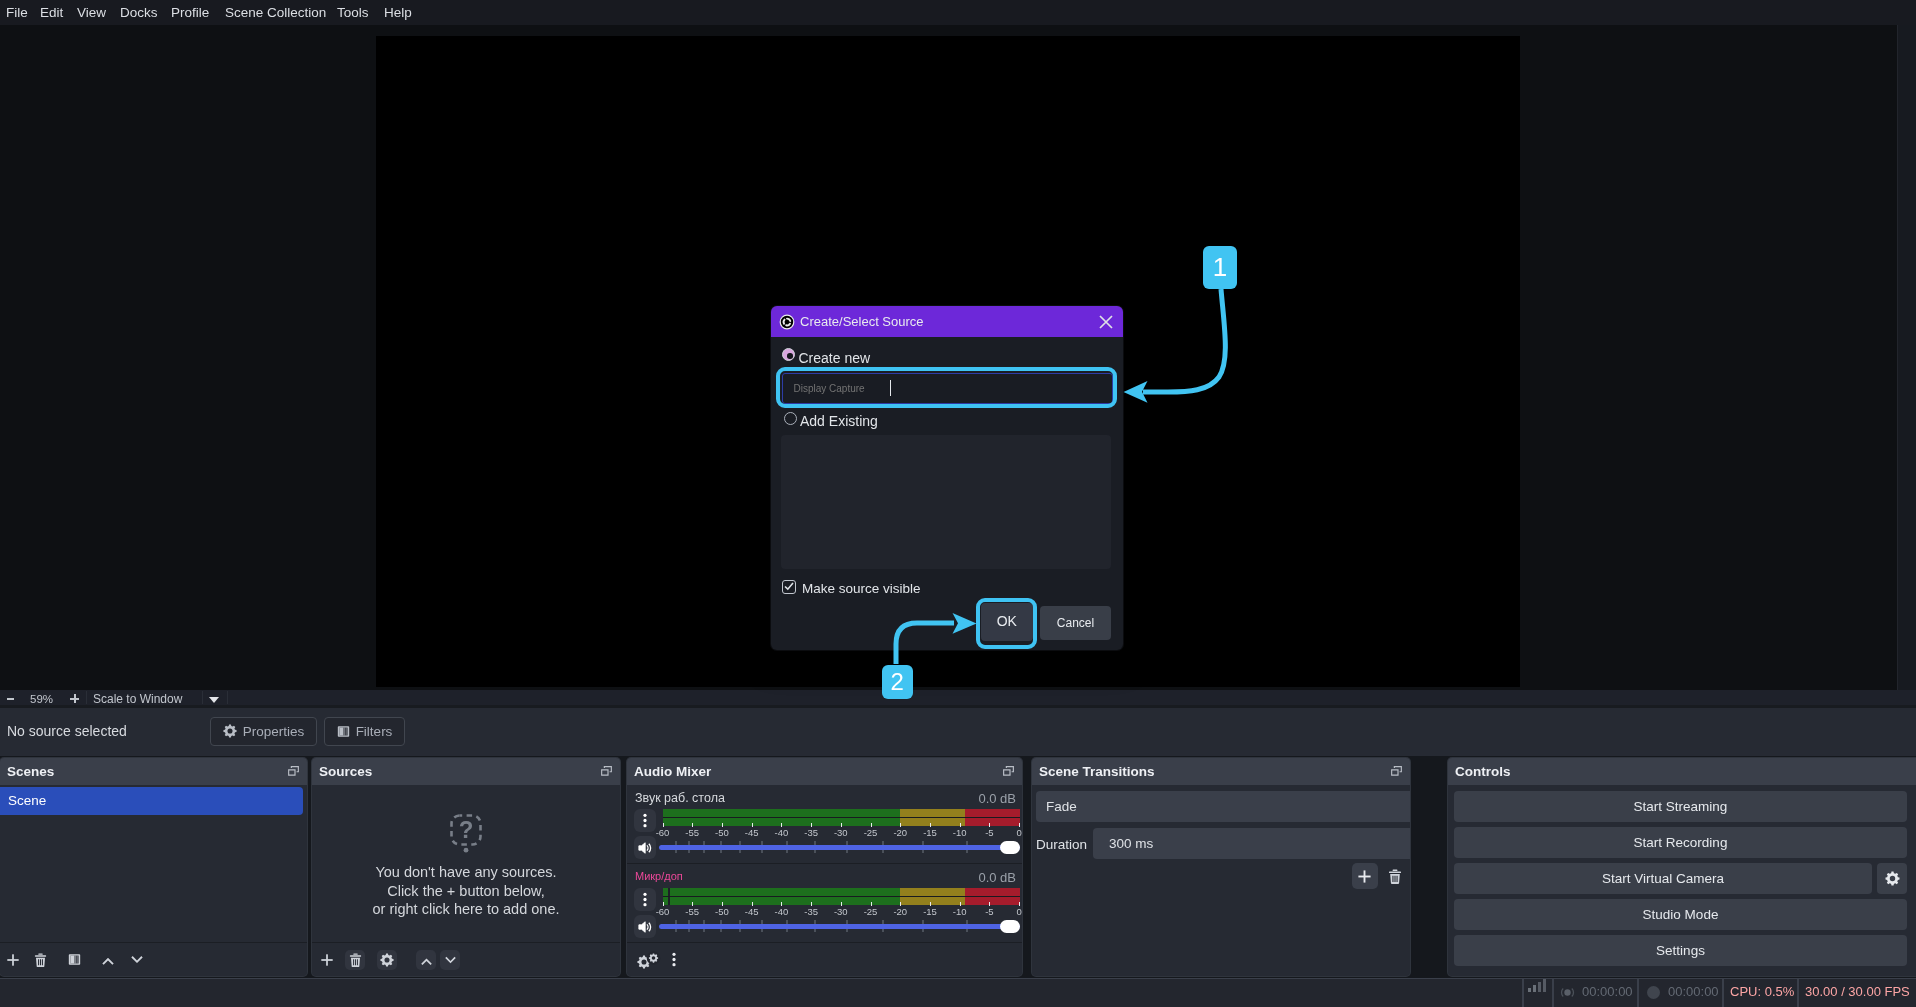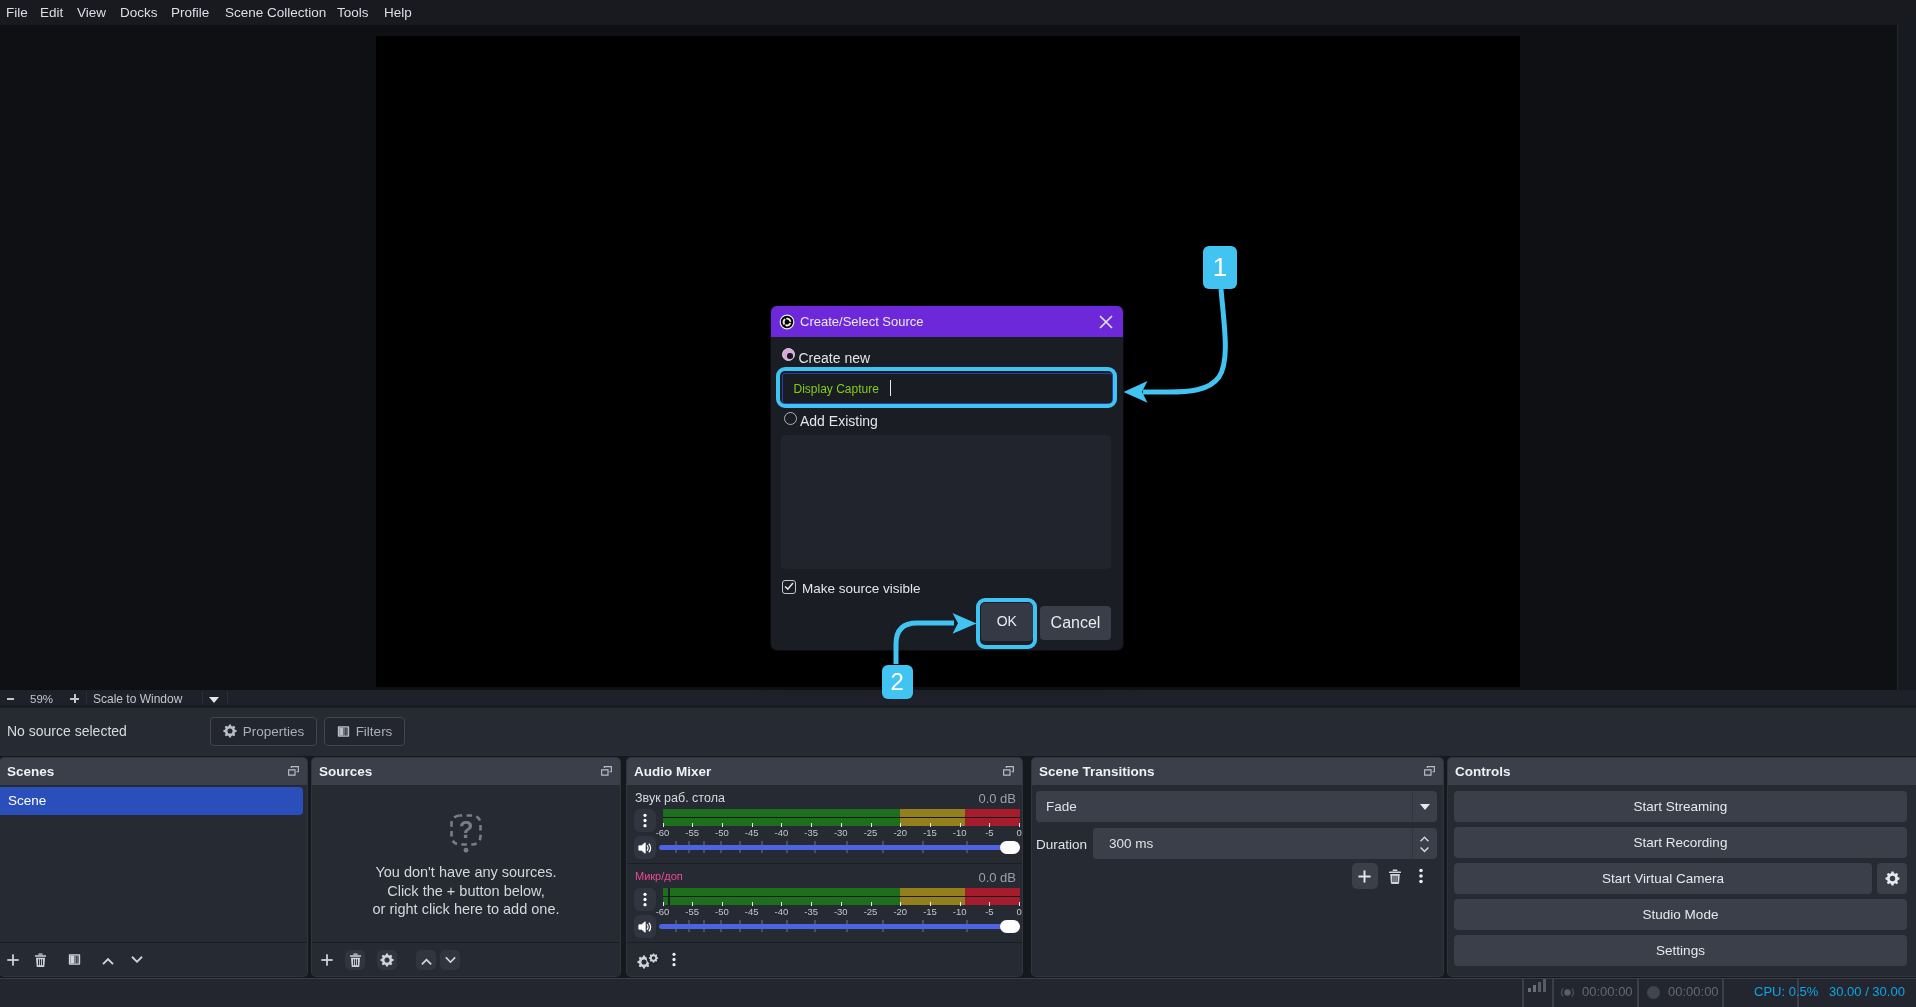--- a/index.html
+++ b/index.html
@@ -21,21 +21,21 @@
   .phead { position:absolute; left:0; top:0; right:0; height:27px; background:#3a3f4a; }
   .phead b { position:absolute; left:7px; top:0; line-height:27px; font-size:13.5px; color:#eef0f4; font-weight:bold; }
   .popico { position:absolute; right:8px; top:8px; width:11px; height:10px; }
   .ptool { position:absolute; left:0; right:0; bottom:0; height:34px; border-top:1.5px solid #1b1e24; }
   .iconbox { position:absolute; width:20px; height:20px; background:#31353f; border-radius:5px;
              display:flex; align-items:center; justify-content:center; }
   #statusbar { left:0; top:978px; width:1916px; height:29px; background:#23262e; border-top:1.5px solid #3a3f4a; }
   #statusbar .vsep { position:absolute; top:0; width:1.5px; height:28px; background:#3a3f4a; }
   #statusbar .t { position:absolute; top:0; line-height:26px; font-size:13px; }
   .dim { color:#636973; }
-  .brt { color:#0ea5e9;margin-left:24px; }
+  .brt { color:#fca5a5; }
   #dialog { left:771px; top:306px; width:352px; height:344px; background:#1a1d24; border-radius:6px;
             box-shadow:0 0 0 1px #0b0c0f, 0 10px 30px rgba(0,0,0,.55); }
   .cyanbox { position:absolute; border:4.5px solid #3fc3f3; border-radius:9px; }
   .badge { position:absolute; background:#41c4f2; border-radius:6px; color:#fff;
            display:flex; align-items:center; justify-content:center; }
   .meter { position:absolute; width:357px; height:17px;
            background:linear-gradient(to right,#1d6f1d 0 237.5px,#93801d 237.5px 302.5px,#a51c2c 302.5px 357px); }
   .meter::after { content:""; position:absolute; left:0; top:8px; width:357px; height:1px; background:#181b20; }
   .m2::before { content:""; position:absolute; left:5px; top:0; width:2px; height:17px; background:#1d2027; }
   .ticks { position:absolute; width:362px; height:13px; font-size:9.5px; color:#c3c7cd; }
@@ -287,21 +287,21 @@
           <use href="#gear" x="0" y="4" width="14" height="14" fill="#cfd3da"></use>
           <circle cx="16.5" cy="7" r="6.8" fill="#23262e"></circle>
           <use href="#gear" x="11.5" y="2" width="10" height="10" fill="#cfd3da"></use>
         </svg>
       <svg class="abs" style="left:45px;top:9px" width="4" height="15" viewBox="0 0 4 16">
           <use href="#dots3" fill="#e8eaee"></use>
         </svg>
     </div>
   </div>
 
-  <div class="panel" style="left:1032px;width:411px;height:218px">
+  <div class="panel" style="left:1032px;width:378px;height:218px">
     <div class="phead">
         <b>Scene Transitions</b>
         <svg class="popico" viewBox="0 0 12 11">
           <use href="#popout" fill="#b9bec6"></use>
         </svg>
       </div>
     <div class="abs" style="left:4px;top:33px;width:401px;height:31px;background:#3a3f4a;border-radius:4px;font-size:13.5px;color:#dfe2e6;line-height:31px;padding-left:10px">Fade
       <span class="abs" style="right:24px;top:0;width:1px;height:31px;background:#31353e"></span>
       <span class="abs" style="right:7px;top:13px;width:0;height:0;border:5px solid transparent;border-top:6px solid #e6e8ec"></span>
     </div>
@@ -382,34 +382,34 @@
     <span class="abs" style="left:29px;top:0;line-height:31px;font-size:13px;color:#e8eaee">Create/Select Source</span>
     <svg class="abs" style="left:1099px;top:0" width="0" height="0"></svg>
     <svg class="abs" style="right:10px;top:8.5px" width="14" height="14" viewBox="0 0 14 14">
       <path d="M1 1 L13 13 M13 1 L1 13" stroke="#dfe2e6" stroke-width="1.7"></path>
     </svg>
   </div>
   <div class="abs" style="left:10.5px;top:41.5px;width:13.5px;height:13.5px;border:1.5px solid #cfd3d9;border-radius:50%;background:#d9a7de"></div>
   <div class="abs" style="left:16px;top:47px;width:5.5px;height:5.5px;border-radius:50%;background:#15171c"></div>
   <span class="abs" style="left:27.5px;top:44px;font-size:14px;color:#e2e5e9">Create new</span>
   <div class="abs" style="left:10.5px;top:67px;width:331.5px;height:30.5px;background:#191c23;border:1.5px solid #2d3ca6;border-radius:3px">
-    <span class="abs" style="left:11px;top:0;line-height:30px;font-size:12px;color:#84cc16">Display Capture</span>
+    <span class="abs" style="left:11px;top:0;line-height:30px;font-size:10px;color:#737373">Display Capture</span>
     <span class="abs" style="left:107px;top:6px;width:1px;height:16px;background:#e6e9ed"></span>
   </div>
   <div class="abs" style="left:12.5px;top:106px;width:13px;height:13px;border:1.5px solid #aab0ba;border-radius:50%"></div>
   <span class="abs" style="left:29px;top:107px;font-size:14px;color:#e2e5e9">Add Existing</span>
   <div class="abs" style="left:10px;top:129px;width:330px;height:134px;background:#21242c;border-radius:4px"></div>
   <div class="abs" style="left:10.5px;top:273.5px;width:14.5px;height:14.5px;border:1.5px solid #c2c7cf;border-radius:3px">
     <svg width="10" height="9" viewBox="0 0 10 9" style="position:absolute;left:1px;top:1.5px">
         <path d="M1 4.5 L3.8 7.2 L9 1" stroke="#dfe3e8" stroke-width="1.6" fill="none"></path>
       </svg>
   </div>
   <span class="abs" style="left:31px;top:275px;font-size:13.5px;color:#e2e5e9">Make source visible</span>
   <div class="abs" style="left:209.5px;top:297px;width:52.5px;height:37.5px;background:#343945;border-radius:4px;text-align:center;line-height:37.5px;font-size:14px;color:#e8ebef">OK</div>
-  <div class="abs" style="left:269px;top:300px;width:71px;height:34px;background:#393e48;border-radius:4px;text-align:center;line-height:34px;font-size:16px;color:#e8ebef">Cancel</div>
+  <div class="abs" style="left:269px;top:300px;width:71px;height:34px;background:#393e48;border-radius:4px;text-align:center;line-height:34px;font-size:12px;color:#e8ebef">Cancel</div>
 </div>
 
 <div class="cyanbox" style="left:775.5px;top:367px;width:341.5px;height:40.5px;border-width:4px"></div>
 <div class="cyanbox" style="left:976px;top:597.5px;width:61px;height:51px;border-radius:9px;border-width:4px"></div>
 <div class="badge" style="left:1203px;top:246px;width:34px;height:43px;font-size:26px">1</div>
 <div class="badge" style="left:882px;top:664.5px;width:30.5px;height:34px;font-size:24px">2</div>
 <svg class="abs" style="left:0;top:0;pointer-events:none" width="1916" height="1007" viewBox="0 0 1916 1007">
   <path d="M1221 289 C1224 325 1230 360 1219 377 C1209 391 1188 392 1168 392 L1143 392" stroke="#41c4f2" stroke-width="5" fill="none"></path>
   <path d="M1123.5 392 L1147.5 381 L1142 391.8 L1147.5 402.8 Z" fill="#41c4f2"></path>
   <path d="M896 664 L896 644 Q896 623 917 623 L954 623" stroke="#41c4f2" stroke-width="5" fill="none"></path>

